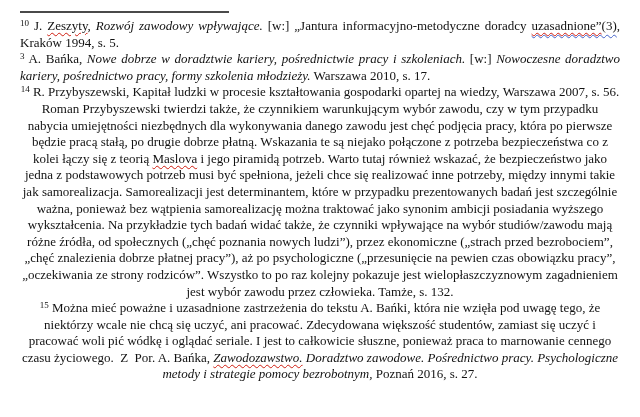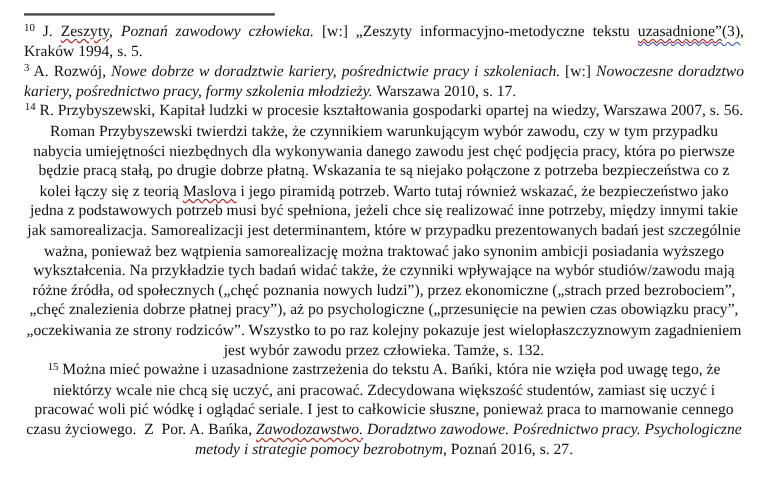--- a/index.html
+++ b/index.html
@@ -45,18 +45,18 @@
     text-decoration-thickness: 1px;
     text-underline-offset: 4px;
   }
 </style>
 </head>
 <body>
 
 <div class="page">
   <div class="fn-separator"></div>
   <div id="footnotes">
-      <p class="footnote align-justify"><sup class="fn-num">10</sup><span class=""> J. </span><span class="sp">Zeszyty</span><span class="">, </span><span class="it">Poznań zawodowy człowieka.</span><span class=""> [w:] „Zeszyty informacyjno-metodyczne tekstu </span><span class="gr"><span class="sp">uzasadnione”</span></span><span class="gr">(3)</span><span class="">, Kraków 1994, s. 5.</span></p>
-      <p class="footnote align-justify"><sup class="fn-num">3</sup><span class=""> A. Rozwój, </span><span class="it">Nowe dobrze w doradztwie kariery, pośrednictwie pracy i szkoleniach.</span><span class=""> [w:] </span><span class="it">Nowoczesne doradztwo kariery, pośrednictwo pracy, formy szkolenia młodzieży.</span><span class=""> Warszawa 2010, s. 17.</span></p>
+      <p class="footnote align-justify"><sup class="fn-num">10</sup><span class=""> J. </span><span class="sp">Zeszyty</span><span class="">, </span><span class="it">Rozwój zawodowy wpływające.</span><span class=""> [w:] „Jantura informacyjno-metodyczne doradcy </span><span class="gr"><span class="sp">uzasadnione”</span></span><span class="gr">(3)</span><span class="">, Kraków 1994, s. 5.</span></p>
+      <p class="footnote align-justify"><sup class="fn-num">3</sup><span class=""> A. Bańka, </span><span class="it">Nowe dobrze w doradztwie kariery, pośrednictwie pracy i szkoleniach.</span><span class=""> [w:] </span><span class="it">Nowoczesne doradztwo kariery, pośrednictwo pracy, formy szkolenia młodzieży.</span><span class=""> Warszawa 2010, s. 17.</span></p>
       <p class="footnote align-left"><sup class="fn-num">14</sup><span class=""> R. Przybyszewski, Kapitał ludzki w procesie kształtowania gospodarki opartej na wiedzy, Warszawa 2007, s. 56. Roman Przybyszewski twierdzi także, że czynnikiem warunkującym wybór zawodu, czy w tym przypadku nabycia umiejętności niezbędnych dla wykonywania danego zawodu jest chęć podjęcia pracy, która po pierwsze będzie pracą stałą, po drugie dobrze płatną. Wskazania te są niejako połączone z potrzeba bezpieczeństwa co z kolei łączy się z teorią </span><span class="sp">Maslova</span><span class=""> i jego piramidą potrzeb. Warto tutaj również wskazać, że bezpieczeństwo jako jedna z podstawowych potrzeb musi być spełniona, jeżeli chce się realizować inne potrzeby, między innymi takie jak samorealizacja. Samorealizacji jest determinantem, które w przypadku prezentowanych badań jest szczególnie ważna, ponieważ bez wątpienia samorealizację można traktować jako synonim ambicji posiadania wyższego wykształcenia. Na przykładzie tych badań widać także, że czynniki wpływające na wybór studiów/zawodu mają różne źródła, od społecznych („chęć poznania nowych ludzi”), przez ekonomiczne („strach przed bezrobociem”, „chęć znalezienia dobrze płatnej pracy”), aż po psychologiczne („przesunięcie na pewien czas obowiązku pracy”, „oczekiwania ze strony rodziców”. Wszystko to po raz kolejny pokazuje jest wielopłaszczyznowym zagadnieniem jest wybór zawodu przez człowieka. Tamże, s. 132.</span></p>
       <p class="footnote align-left"><sup class="fn-num">15</sup><span class=""> Można mieć poważne i uzasadnione zastrzeżenia do tekstu A. Bańki, która nie wzięła pod uwagę tego, że niektórzy wcale nie chcą się uczyć, ani pracować. Zdecydowana większość studentów, zamiast się uczyć i pracować woli pić wódkę i oglądać seriale. I jest to całkowicie słuszne, ponieważ praca to marnowanie cennego czasu życiowego.&nbsp; Z&nbsp; Por. A. Bańka, </span><span class="it sp">Zawodozawstwo.</span><span class="it"> Doradztwo zawodowe. Pośrednictwo pracy. Psychologiczne metody i strategie pomocy bezrobotnym,</span><span class=""> Poznań 2016, s. 27.</span></p>
     </div>
 </div>
 
 </body></html>

